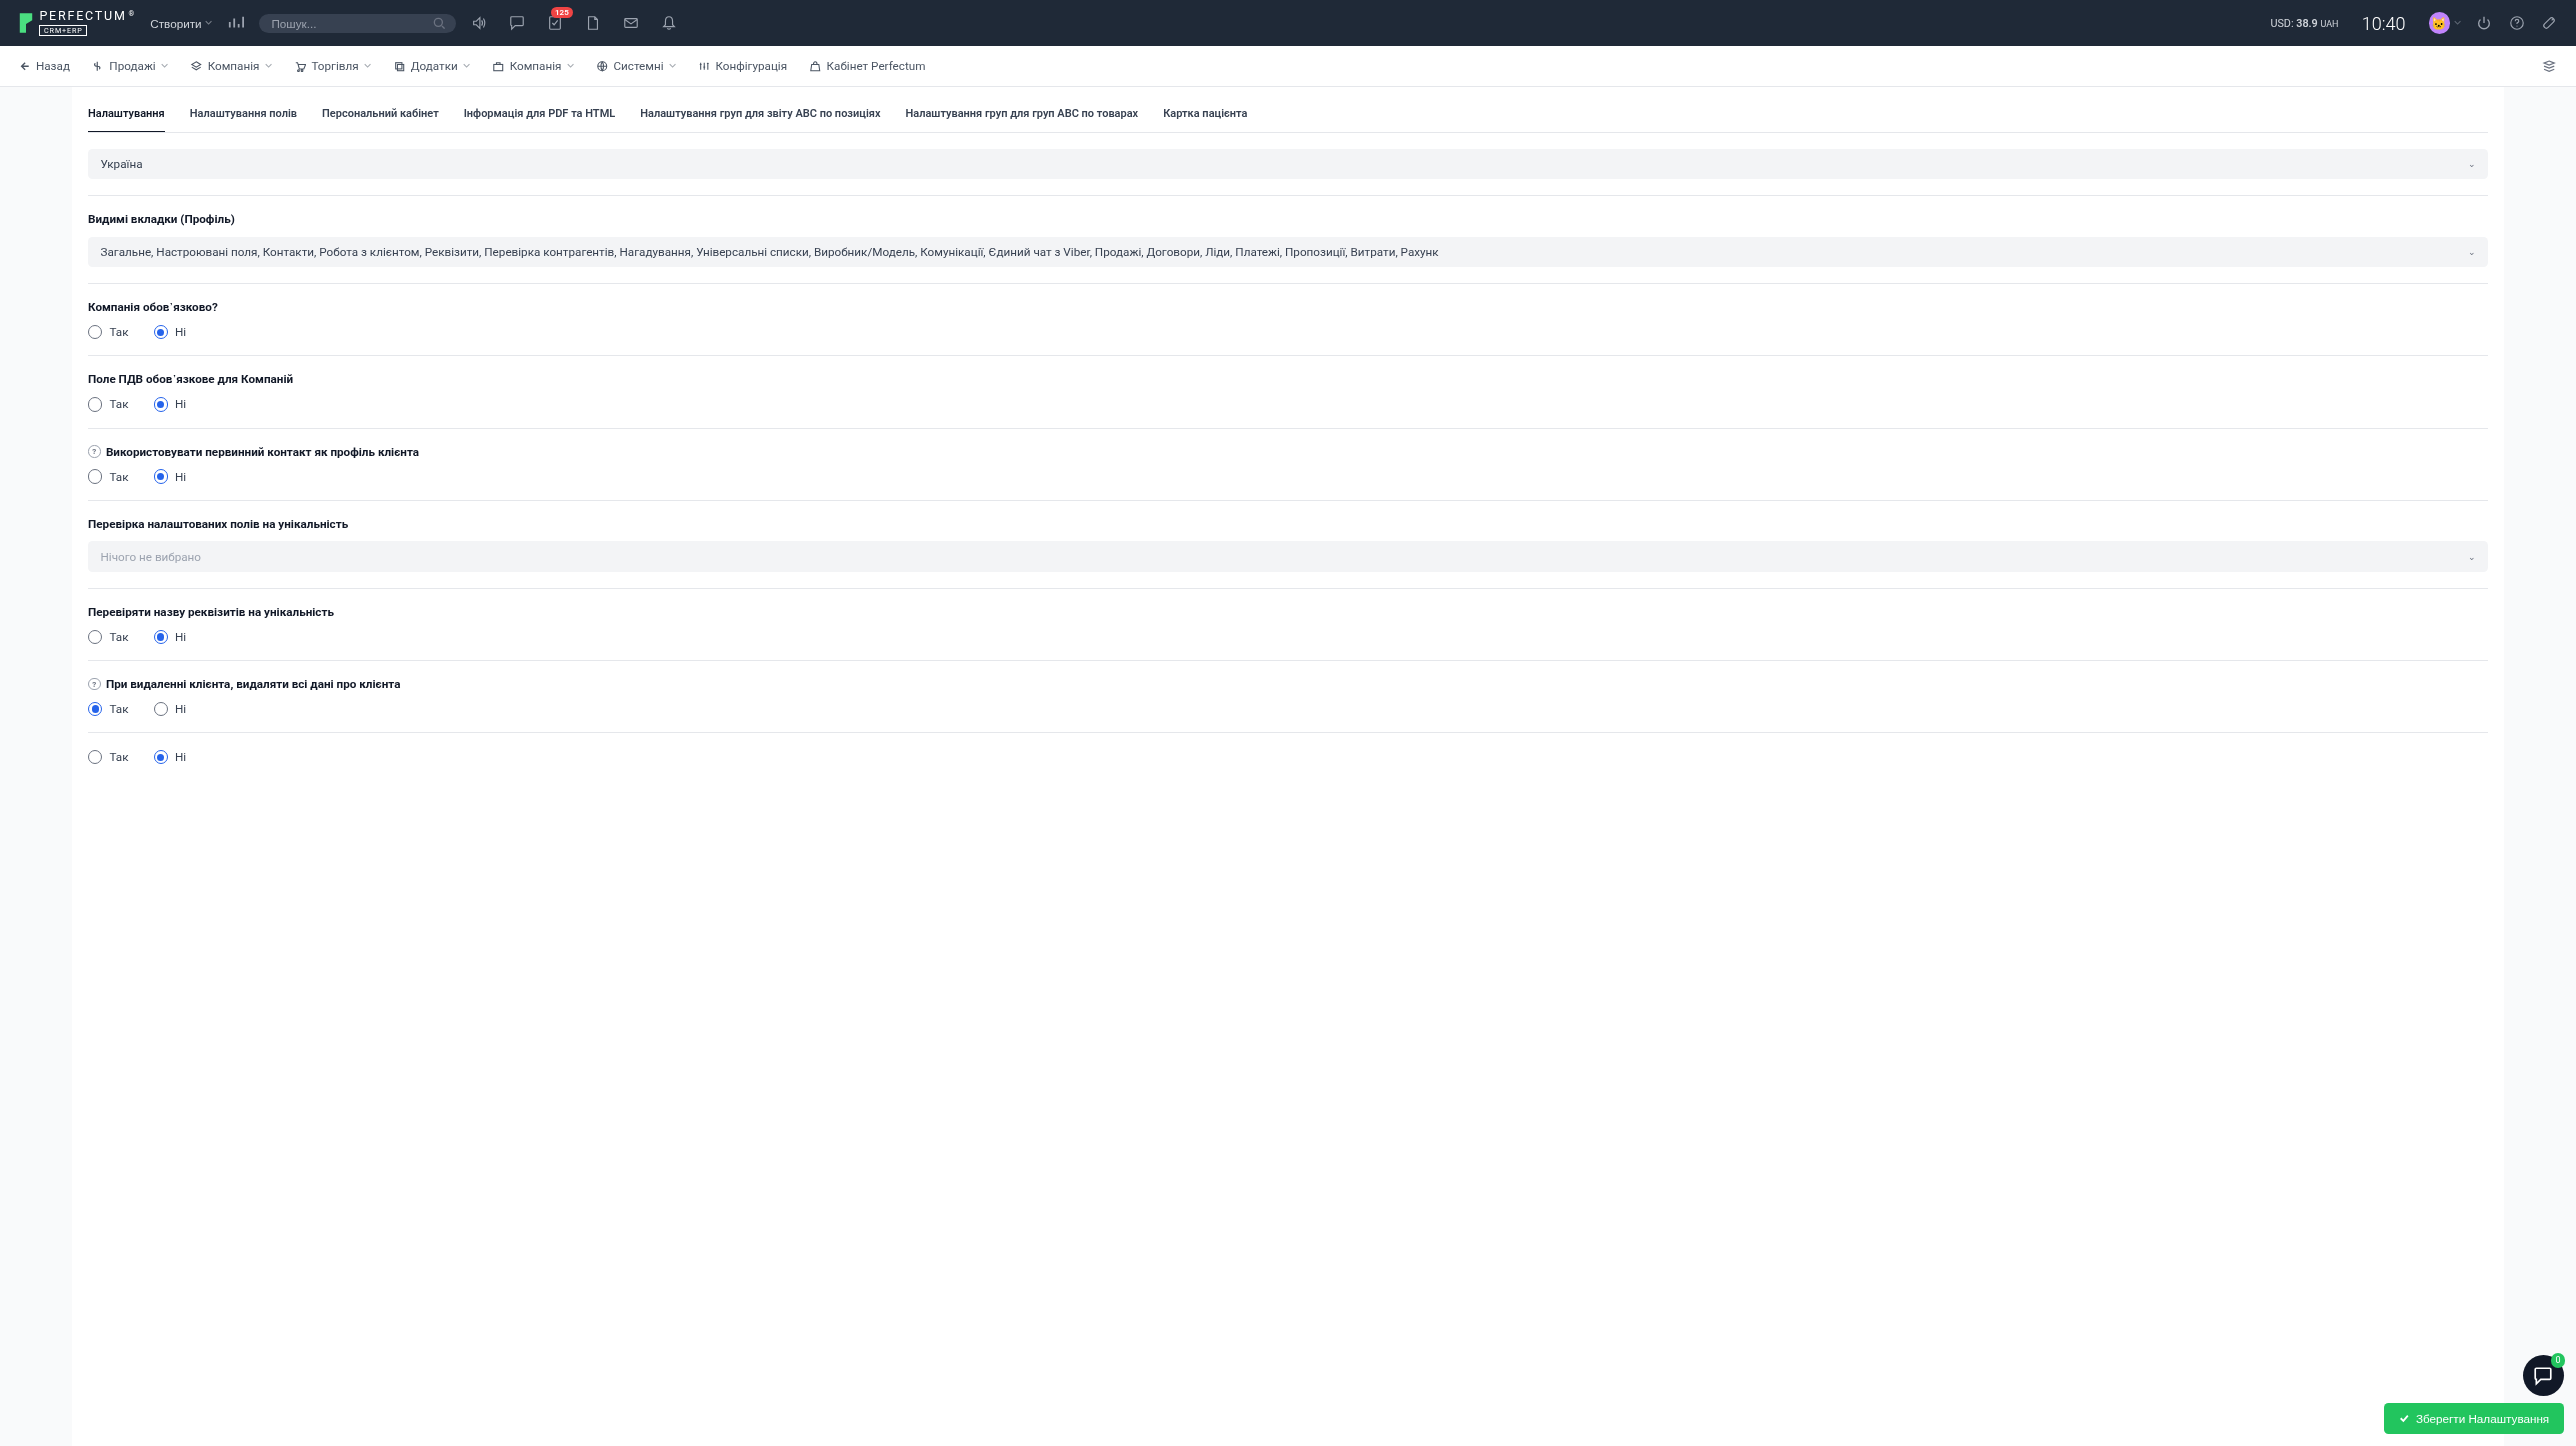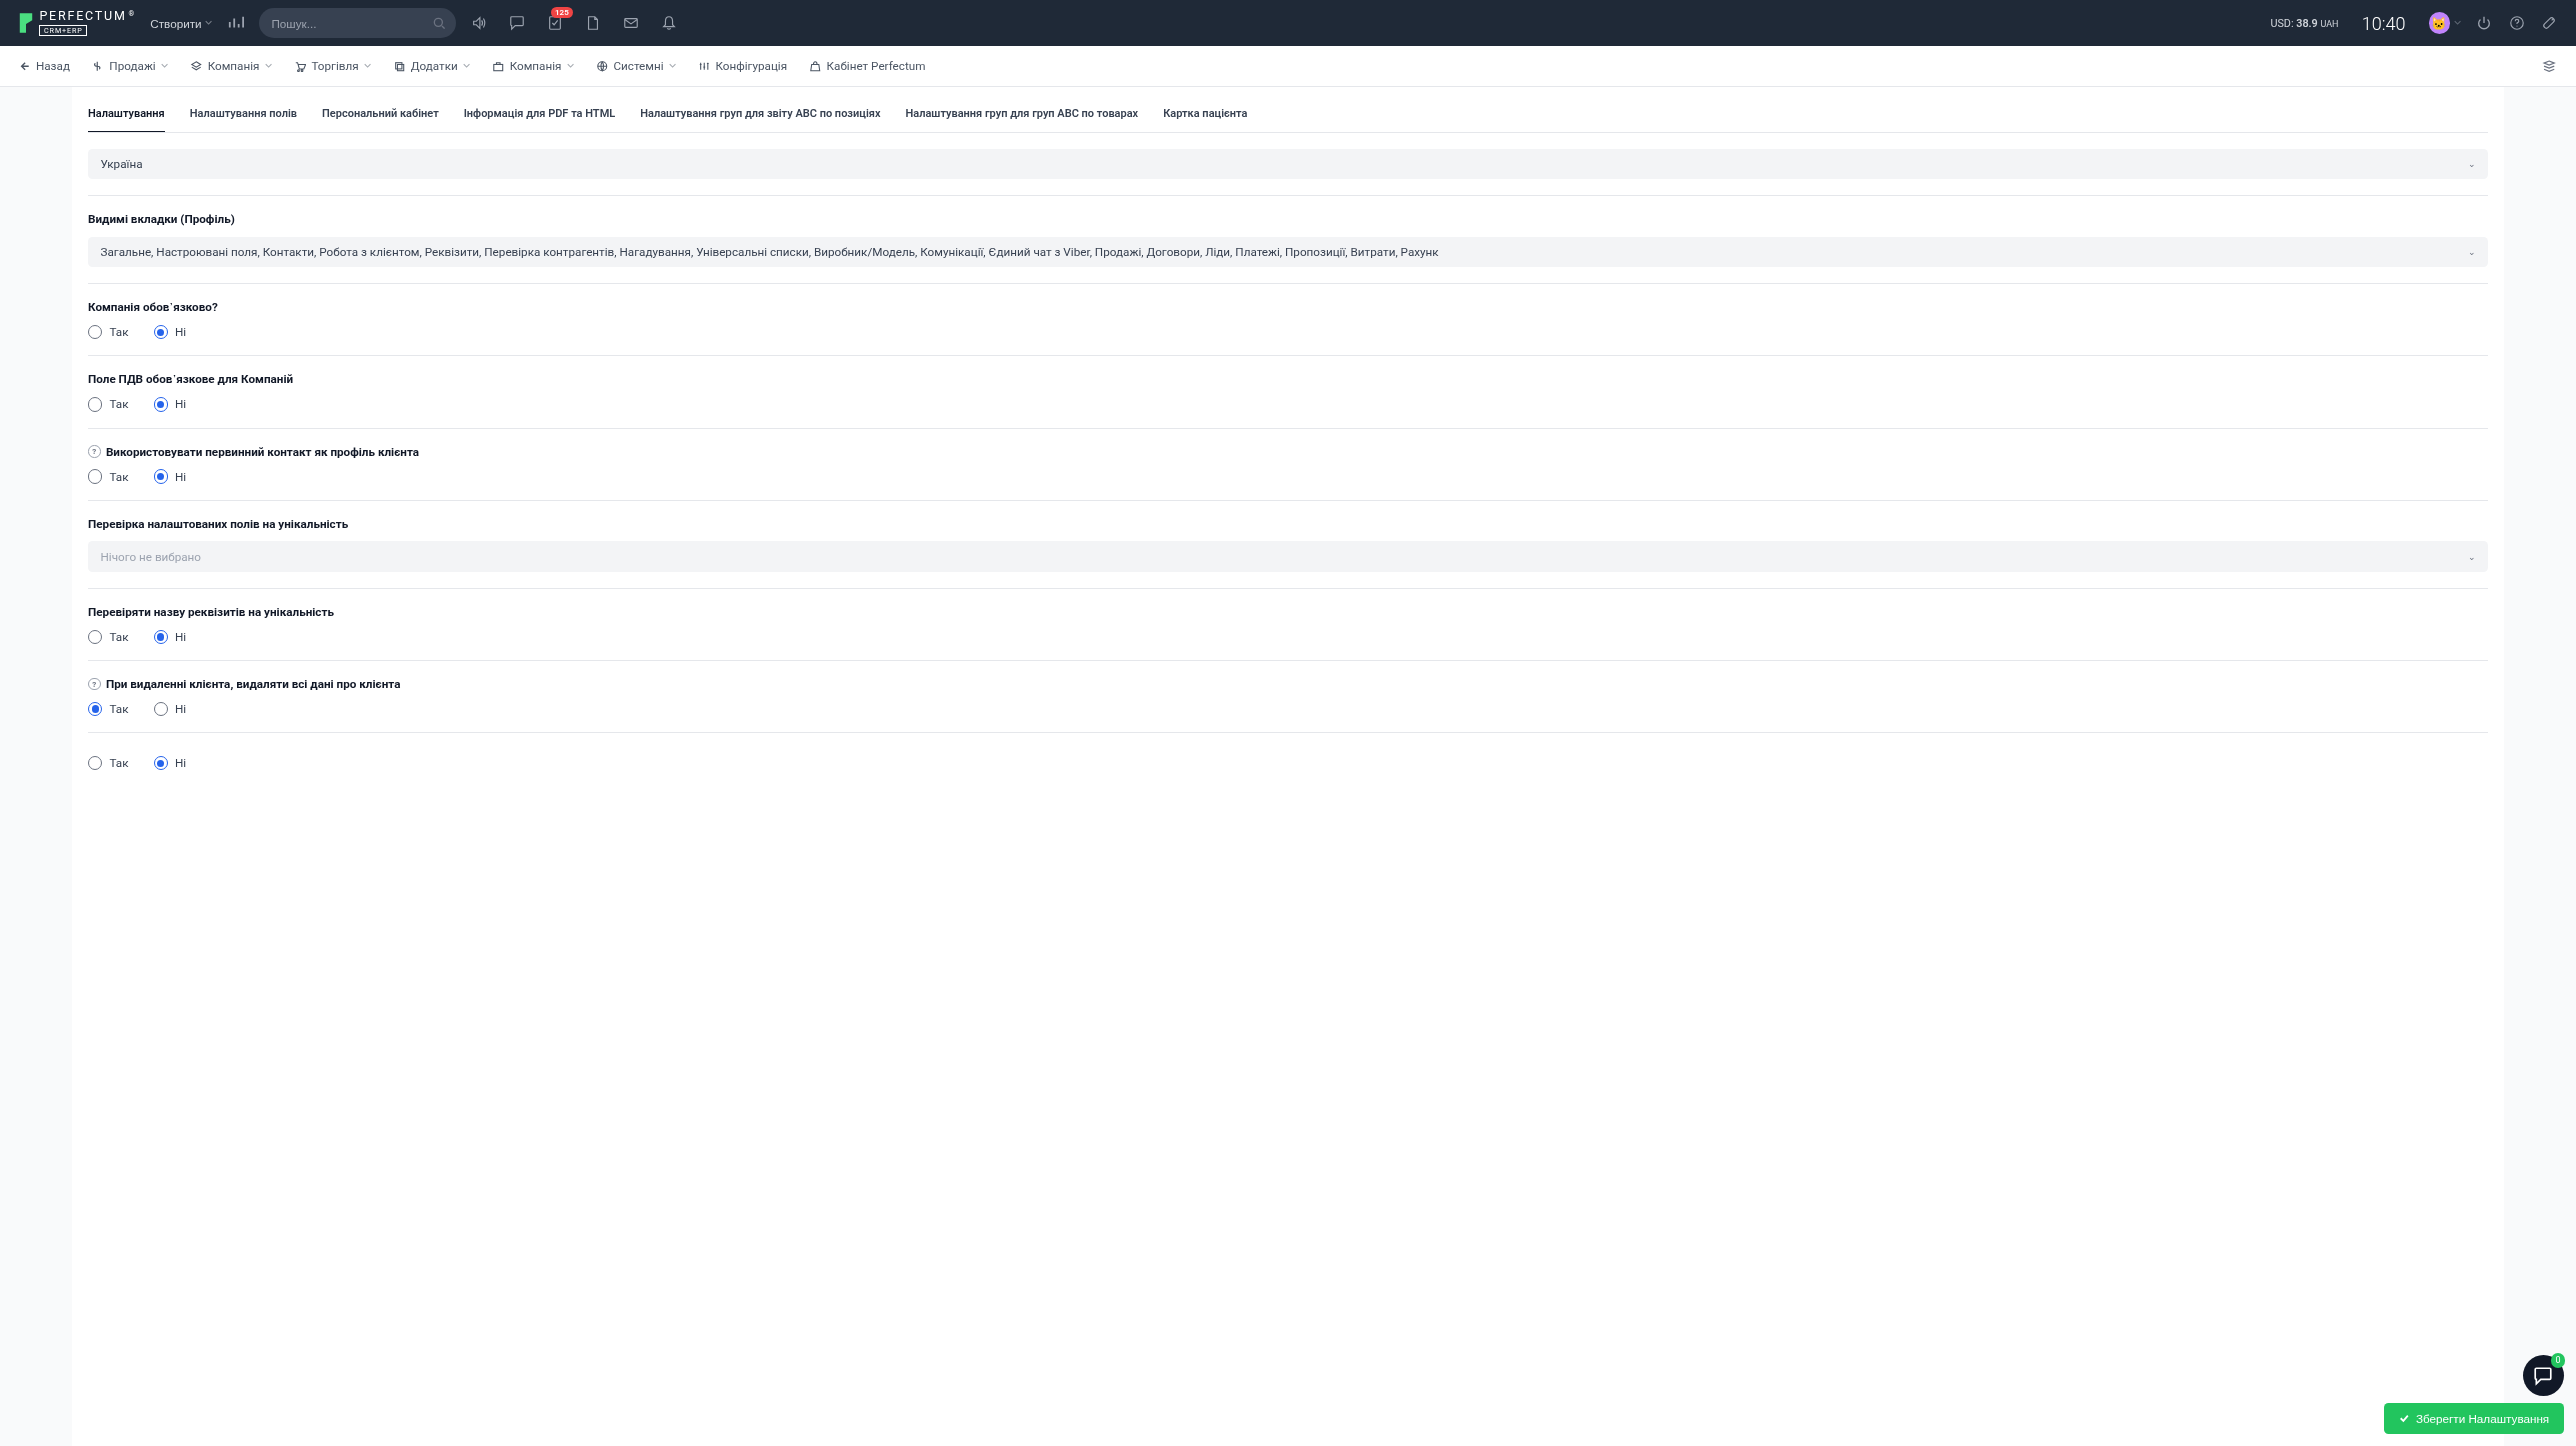--- a/index.html
+++ b/index.html
@@ -7,21 +7,21 @@
 
 
 .top-header { background: #1f2937; height: 46px; display: flex; align-items: center; padding: 8px 18px; gap: 14.3px; }
 .logo { display: flex; align-items: center; gap: 5.4px; }
 .logo-mark { width: 16px; height: 20px; }
 .logo-text { color: #fff; font-weight: 400; letter-spacing: 1.8px; font-size: 12.5px; display: flex; flex-direction: column; line-height: 1; }
 .logo-sub { font-size: 7.2px; letter-spacing: 0.9px; border: 0.9px solid #fff; padding: 0.9px 3.6px; margin-top: 1.8px; display: inline-block; align-self: flex-start; }
 .logo-r { font-size: 7.2px; vertical-align: top; margin-left: 1.8px; }
 .create-btn { color: #d1d5db; background: none; border: none; cursor: pointer; display: flex; align-items: center; gap: 3.6px; font-size: 11.7px; }
 .hdr-icon { color: #9ca3af; cursor: pointer; display: flex; align-items: center; justify-content: center; width: 18px; height: 18px; }
-.search-box { background: #374151; border-radius: 16px; height: 30px; width: 197px; display: flex; align-items: center; padding: 0 12.5px; position: relative; }
+.search-box { background: #374151; border-radius: 16px; height: 19px; width: 197px; display: flex; align-items: center; padding: 0 12.5px; position: relative; }
 .search-input { background: none; border: none; outline: none; color: #d1d5db; font-size: 11.7px; flex: 1; }
 .search-input::placeholder { color: #9ca3af; }
 .search-icon-right { position: absolute; right: 10.8px; color: #6b7280; }
 .hdr-icons-group { display: flex; align-items: center; gap: 20px; }
 .badge-wrap { position: relative; }
 .badge { position: absolute; top: -7.2px; right: -9px; background: #ef4444; color: #fff; font-size: 8px; font-weight: 600; padding: 0.9px 4.5px; border-radius: 7.2px; }
 .spacer { flex: 1; }
 .currency { color: #d1d5db; font-size: 10.8px; }
 .currency b { font-weight: 600; }
 .currency .uah { font-size: 9px; }
@@ -47,21 +47,21 @@
 
 .section { border-bottom: 0.9px solid #e5e7eb; padding: 16px 0; }
 .section:last-child { border-bottom: none; }
 .field-label { font-size: 11.7px; font-weight: 700; color: #111827; margin-bottom: 10.8px; display: flex; align-items: center; gap: 5.4px; }
 .help-icon { width: 12.5px; height: 12.5px; border: 0.9px solid #9ca3af; border-radius: 50%; display: inline-flex; align-items: center; justify-content: center; font-size: 8px; color: #6b7280; }
 .select-box { background: #f3f4f6; border: none; border-radius: 4.5px; height: 30.5px; display: flex; align-items: center; padding: 0 12.5px; justify-content: space-between; cursor: pointer; color: #374151; font-size: 11.7px; }
 .select-box.placeholder { color: #9ca3af; }
 .select-chev { color: #6b7280; font-size: 9px; }
 
 
-.radio-row { display: flex; gap: 25px; align-items: center; margin-top: 7px; }
+.radio-row { display: flex; gap: 25px; align-items: center; margin-top: 1px; }
 .radio-opt { display: flex; align-items: center; gap: 7.2px; cursor: pointer; }
 .radio-circle { width: 14.3px; height: 14.3px; border: 1.8px solid #6b7280; border-radius: 50%; display: flex; align-items: center; justify-content: center; }
 .radio-circle.checked { border-color: #2563eb; }
 .radio-dot { width: 7.2px; height: 7.2px; border-radius: 50%; background: #2563eb; }
 .radio-label { font-size: 11.7px; color: #374151; }
 
 
 .save-bar { position: fixed; bottom: 12.5px; right: 12.5px; }
 .save-btn { background: #22c55e; color: #fff; border: none; border-radius: 4.5px; padding: 9px 14.3px; font-size: 11.7px; font-weight: 500; cursor: pointer; display: flex; align-items: center; gap: 5.4px; }
 

